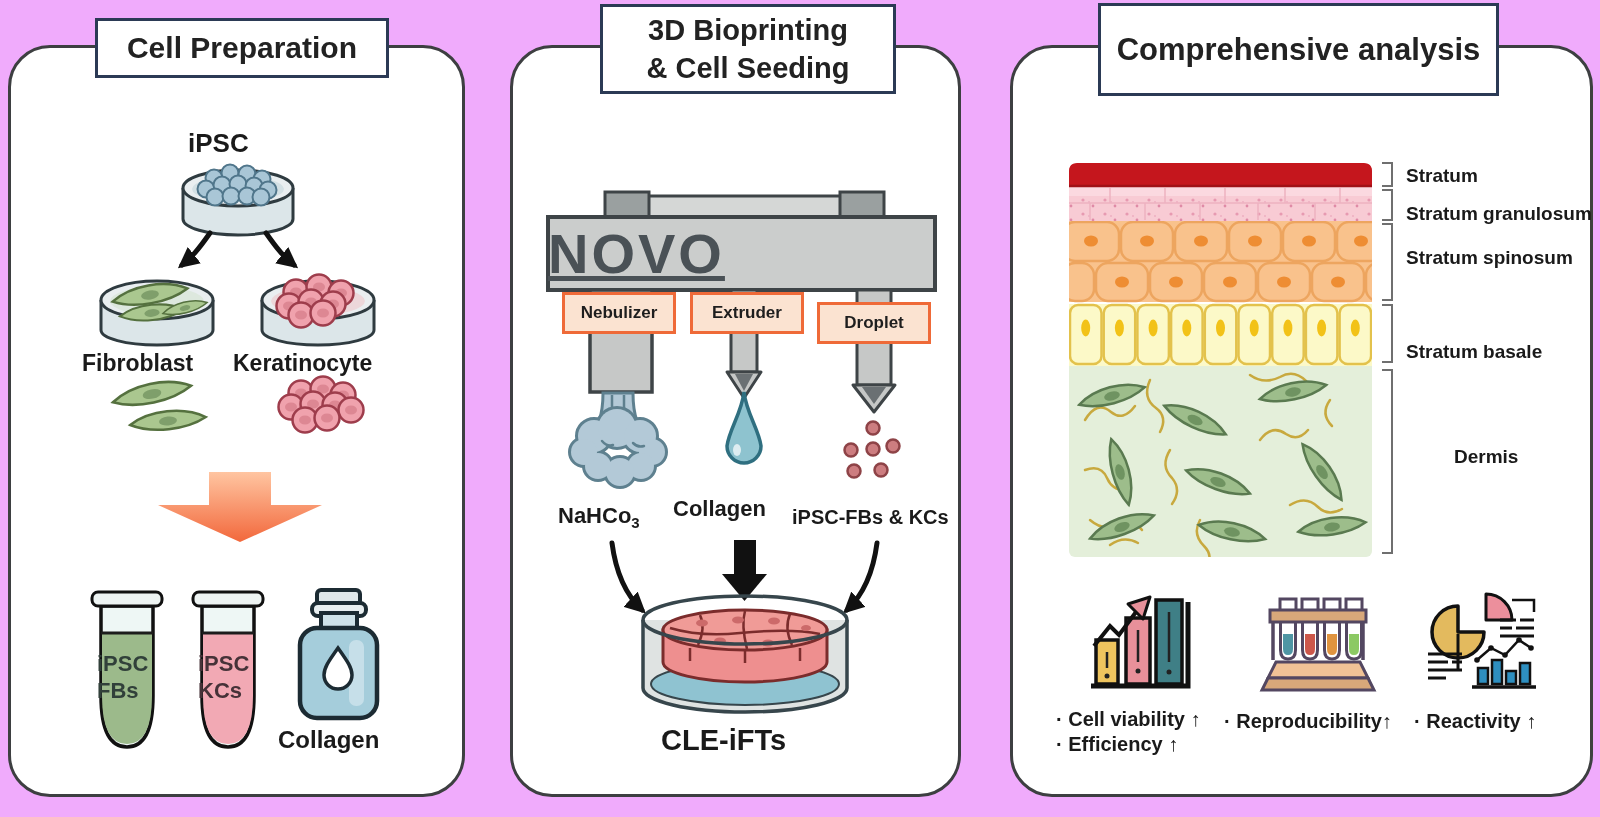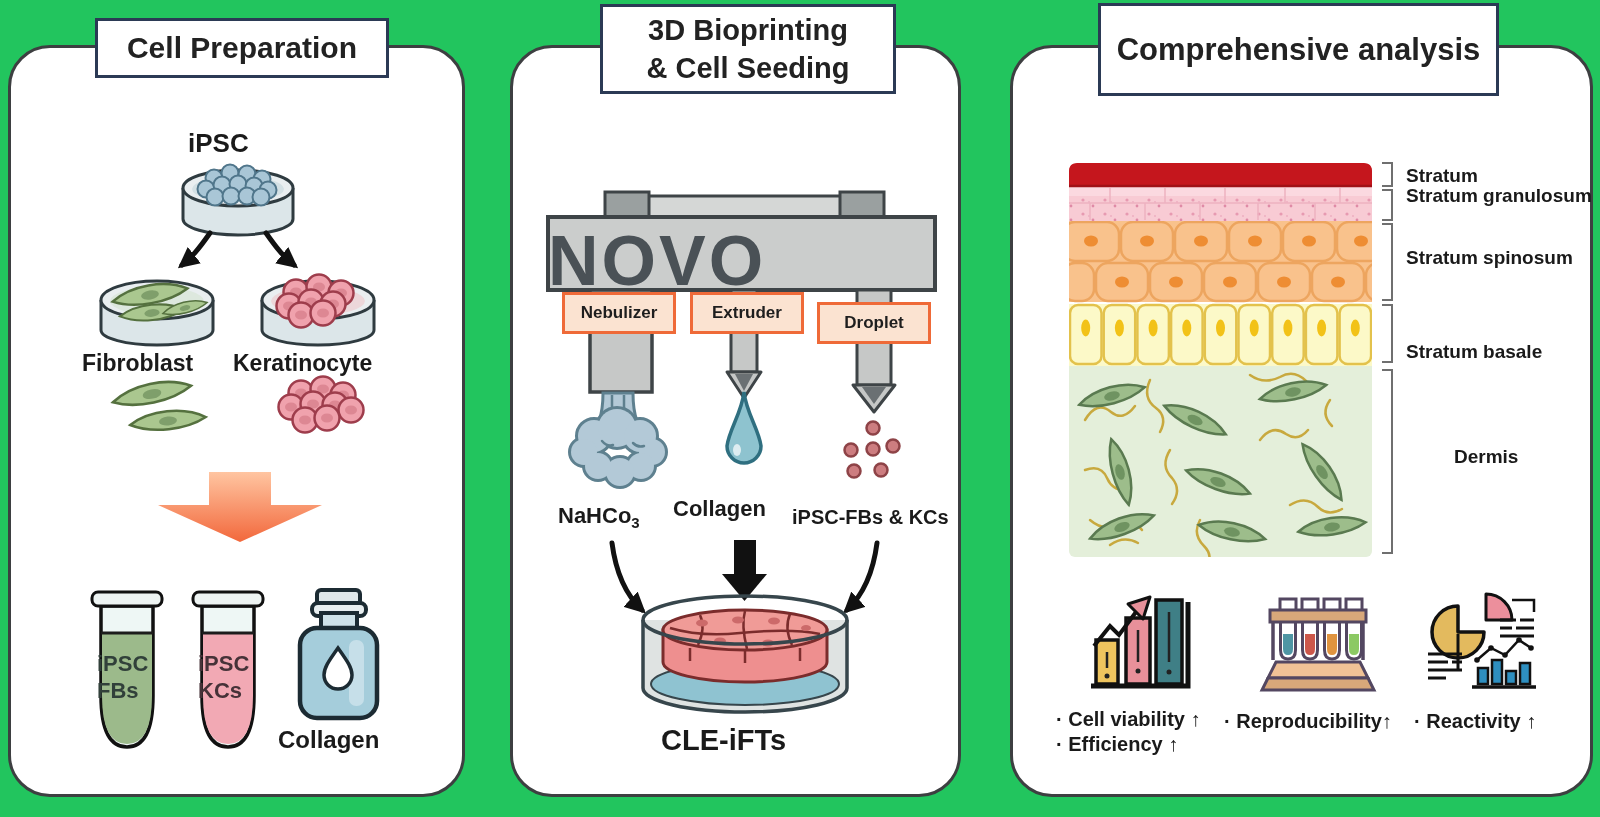--- a/index.html
+++ b/index.html
@@ -1,16 +1,16 @@
 <!DOCTYPE html>
 <html><head>
 <meta charset="utf-8">
 <style>
   html,body{margin:0;padding:0;background:#ffffff;}
-  #stage{position:relative;width:1600px;height:817px;background:#22c55e;overflow:hidden;
+  #stage{position:relative;width:1600px;height:817px;background:#f0abfc;overflow:hidden;
          font-family:"Liberation Sans",sans-serif;}
   .panel{position:absolute;background:#ffffff;border:3.5px solid #3d3f41;border-radius:42px;z-index:0;}
   svg.art{position:absolute;left:0;top:0;z-index:1;}
   .t{position:absolute;z-index:2;font-weight:700;color:#1a1a1a;text-align:left;
      font-family:"Liberation Sans",sans-serif;white-space:nowrap;}
   .titlebox{position:absolute;z-index:3;background:#ffffff;border:3px solid #2b3a55;
             display:flex;flex-direction:column;align-items:center;justify-content:center;
             font-weight:700;color:#222222;text-align:center;}
   .headlabel{position:absolute;z-index:2;background:#fbe3d1;border:3px solid #ef6a38;
              display:flex;align-items:center;justify-content:center;
@@ -437,39 +437,39 @@
   <div class="t" style="left:97px;top:650px;width:60px;font-size:22px;line-height:27px;color:#31403a;">
     <span style="display:block;">iPSC</span>
     <span style="display:block;">FBs</span>
   </div>
   <div class="t" style="left:198px;top:650px;width:60px;font-size:22px;line-height:27px;color:#463238;">
     <span style="display:block;">iPSC</span>
     <span style="display:block;">KCs</span>
   </div>
   <div class="t" style="left:278px;top:726px;width:120px;font-size:24px;">Collagen</div>
 
-  <div class="t" style="left:548px;top:221px;width:387px;font-size:70px;letter-spacing:3px;color:#4a5156;font-weight:800;">NOVO</div>
+  <div class="t" style="left:548px;top:221px;width:387px;font-size:56px;letter-spacing:3px;color:#4a5156;font-weight:800;text-decoration:underline;">NOVO</div>
   <div class="headlabel" style="left:562px;top:292px;width:108px;height:36px;">
     <span>Nebulizer</span>
     </div>
   <div class="headlabel" style="left:690px;top:292px;width:108px;height:36px;">
     <span>Extruder</span>
     </div>
   <div class="headlabel" style="left:817px;top:302px;width:108px;height:36px;">
     <span>Droplet</span>
     </div>
   <div class="t" style="left:558px;top:503px;width:120px;font-size:22px;">
     <span>NaHCo</span><sub style="font-size:15px;">3</sub>
   </div>
   <div class="t" style="left:673px;top:496px;width:120px;font-size:22px;">Collagen</div>
   <div class="t" style="left:792px;top:506px;width:160px;font-size:20px;">iPSC-FBs &amp; KCs</div>
   <div class="t" style="left:661px;top:724px;width:160px;font-size:29px;">CLE-iFTs</div>
 
   <div class="t left" style="left:1406px;top:165px;width:180px;font-size:19px;">Stratum</div>
-  <div class="t left" style="left:1406px;top:185px;width:190px;font-size:19px;">Stratum granulosum</div>
+  <div class="t left" style="left:1406px;top:203px;width:190px;font-size:19px;">Stratum granulosum</div>
   <div class="t left" style="left:1406px;top:247px;width:190px;font-size:19px;">Stratum spinosum</div>
   <div class="t left" style="left:1406px;top:321px;width:190px;font-size:19px;margin-top:20px;">Stratum basale</div>
   <div class="t left" style="left:1406px;top:446px;width:190px;font-size:19px;margin-left:48px;">Dermis</div>
   <div class="t left" style="left:1056px;top:708px;width:175px;font-size:20px;">· Cell viability ↑</div>
   <div class="t left" style="left:1056px;top:733px;width:175px;font-size:20px;">· Efficiency ↑</div>
   <div class="t left" style="left:1224px;top:710px;width:185px;font-size:20px;">· Reproducibility↑</div>
   <div class="t left" style="left:1414px;top:710px;width:160px;font-size:20px;">· Reactivity ↑</div>
 
 </div>
 

